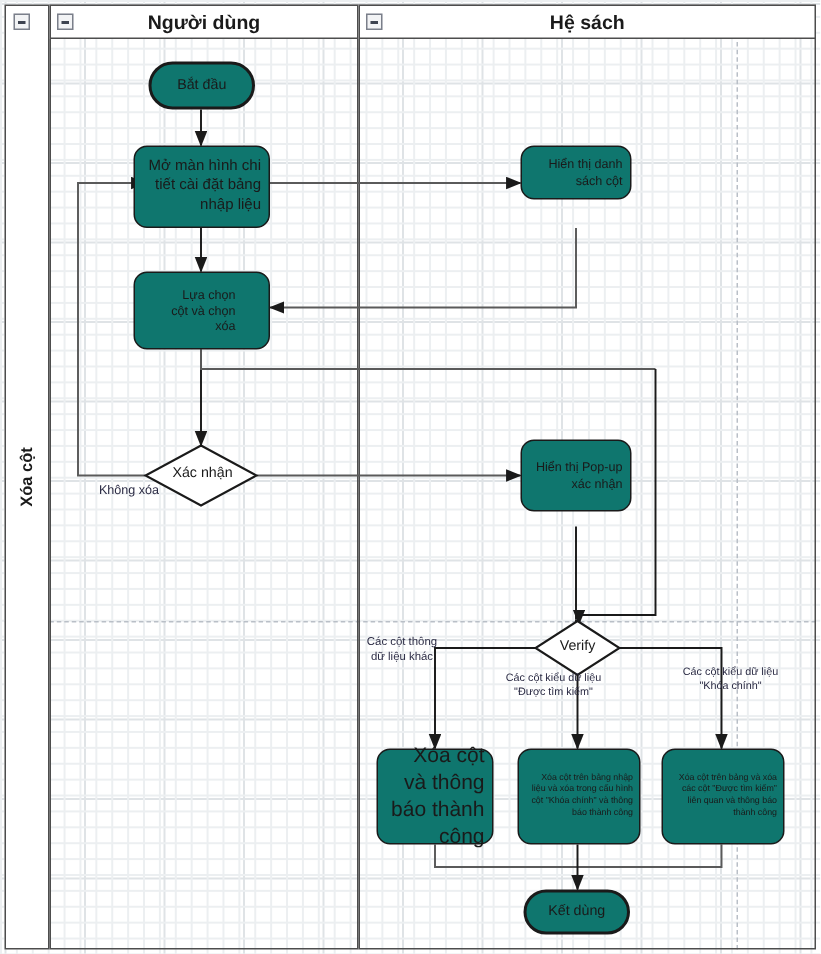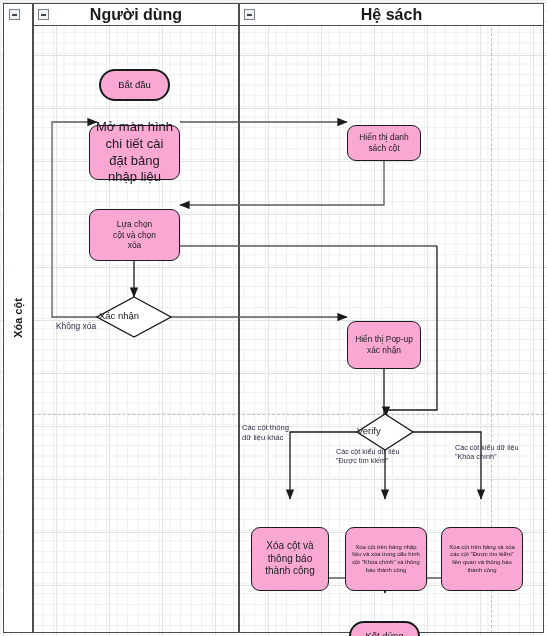--- a/index.html
+++ b/index.html
@@ -13,34 +13,34 @@
       linear-gradient(to bottom, #eceff1 1px, transparent 1px),
       linear-gradient(to right, #dfe3e6 1px, transparent 1px),
       linear-gradient(to bottom, #dfe3e6 1px, transparent 1px);
     background-size:10.6px 10.6px,10.6px 10.6px,53px 53px,53px 53px;
     background-position:0 0,0 0,3px 2px,3px 2px;
   }
 
   svg.layer{position:absolute;left:0;top:0;width:547px;height:636px;}
 
   .node{position:absolute;box-sizing:border-box;display:flex;align-items:center;
-    justify-content:center;text-align:center;background:#f9a8d4;color:#1a1a1a;
-    border:1.6px solid #1a1a1a;line-height:1.28;margin-top:28px;}
+    justify-content:center;text-align:right;background:#0f766e;color:#1a1a1a;
+    border:1.6px solid #1a1a1a;line-height:1.28;}
   .rbox{border-radius:9px;}
   .term{border-radius:999px;border-width:2px;}
-  .lbl{position:absolute;color:#2b2b44;text-align:left;line-height:1.3;}
+  .lbl{position:absolute;color:#2b2b44;text-align:center;line-height:1.3;}
 
   .poolname{position:absolute;left:3px;top:3px;width:30px;height:630px;
     border:1px solid #4d4d4d;background:#fff;box-sizing:border-box;}
   .poolname span{position:absolute;left:50%;top:50%;transform:translate(-50%,-50%) rotate(-90deg);
     white-space:nowrap;font-weight:bold;font-size:11px;color:#1a1a1a;}
 
   .lane{position:absolute;box-sizing:border-box;border:1px solid #4d4d4d;background:transparent;}
   .lanehead{position:absolute;box-sizing:border-box;border:1px solid #4d4d4d;
-    display:flex;align-items:center;justify-content:center;font-weight:bold;font-size:16px;
+    display:flex;align-items:center;justify-content:center;font-weight:bold;font-size:13px;
     color:#1a1a1a;background:#ffffff;}
 
   .collapse{position:absolute;width:11px;height:11px;border:1px solid #7a7f8a;
     background:#f2f3f5;box-sizing:border-box;}
   .collapse:after{content:"";position:absolute;left:2px;top:4px;width:5px;height:2px;background:#3d4350;}
 
   .pagebreak{position:absolute;border-left:1px dashed #b9bfc7;}
   .pagebreakh{position:absolute;border-top:1px dashed #b9bfc7;}
 </style>
 </head>
@@ -110,21 +110,21 @@
 
       <path d="M290,563 L290,578 L481,578 L481,563"></path>
       <path d="M385,563 L385,593" stroke="#1a1a1a" marker-end="url(#ah)"></path>
     </g>
   </svg>
 
   <div class="node term" style="left:99px;top:41px;width:71px;height:32px;font-size:9.5px;">
     <span>Bắt đầu</span>
   </div>
 
-  <div class="node rbox" style="left:89px;top:97px;width:91px;height:55px;font-size:13px;padding:0 5px;">
+  <div class="node rbox" style="left:89px;top:97px;width:91px;height:55px;font-size:10px;padding:0 5px;">
     <span>Mở màn hình chi tiết cài đặt bảng nhập liệu</span>
   </div>
 
   <div class="node rbox" style="left:347px;top:97px;width:74px;height:36px;font-size:8.4px;padding:0 5px;">
     <span>Hiển thị danh sách cột</span>
   </div>
 
   <div class="node rbox" style="left:89px;top:181px;width:91px;height:52px;font-size:8.4px;padding:0 22px;">
     <span>Lựa chọn cột và chọn xóa</span>
   </div>
@@ -142,21 +142,21 @@
   <div class="lbl" style="left:357px;top:425px;width:56px;font-size:9.5px;color:#1a1a1a;">Verify</div>
 
   <div class="lbl" style="left:56px;top:321px;width:60px;font-size:8.4px;">Không xóa</div>
 
   <div class="lbl" style="left:242px;top:423px;width:52px;font-size:7.6px;">Các cột thông dữ liệu khác</div>
 
   <div class="lbl" style="left:336px;top:447px;width:66px;font-size:7.2px;">Các cột kiểu dữ liệu "Được tìm kiếm"</div>
 
   <div class="lbl" style="left:455px;top:443px;width:64px;font-size:7.2px;">Các cột kiểu dữ liệu "Khóa chính"</div>
 
-  <div class="node rbox" style="left:251px;top:499px;width:78px;height:64px;font-size:10px;padding:16px 5px;">
+  <div class="node rbox" style="left:251px;top:499px;width:78px;height:64px;font-size:14px;padding:16px 5px;">
     <span>Xóa cột và thông báo thành công</span>
   </div>
 
   <div class="node rbox" style="left:345px;top:499px;width:82px;height:64px;font-size:5.9px;padding:0 4px;">
     <span>Xóa cột trên bảng nhập liệu và xóa trong cấu hình cột "Khóa chính" và thông báo thành công</span>
   </div>
 
   <div class="node rbox" style="left:441px;top:499px;width:82px;height:64px;font-size:5.9px;padding:0 4px;">
     <span>Xóa cột trên bảng và xóa các cột "Được tìm kiếm" liên quan và thông báo thành công</span>
   </div>

